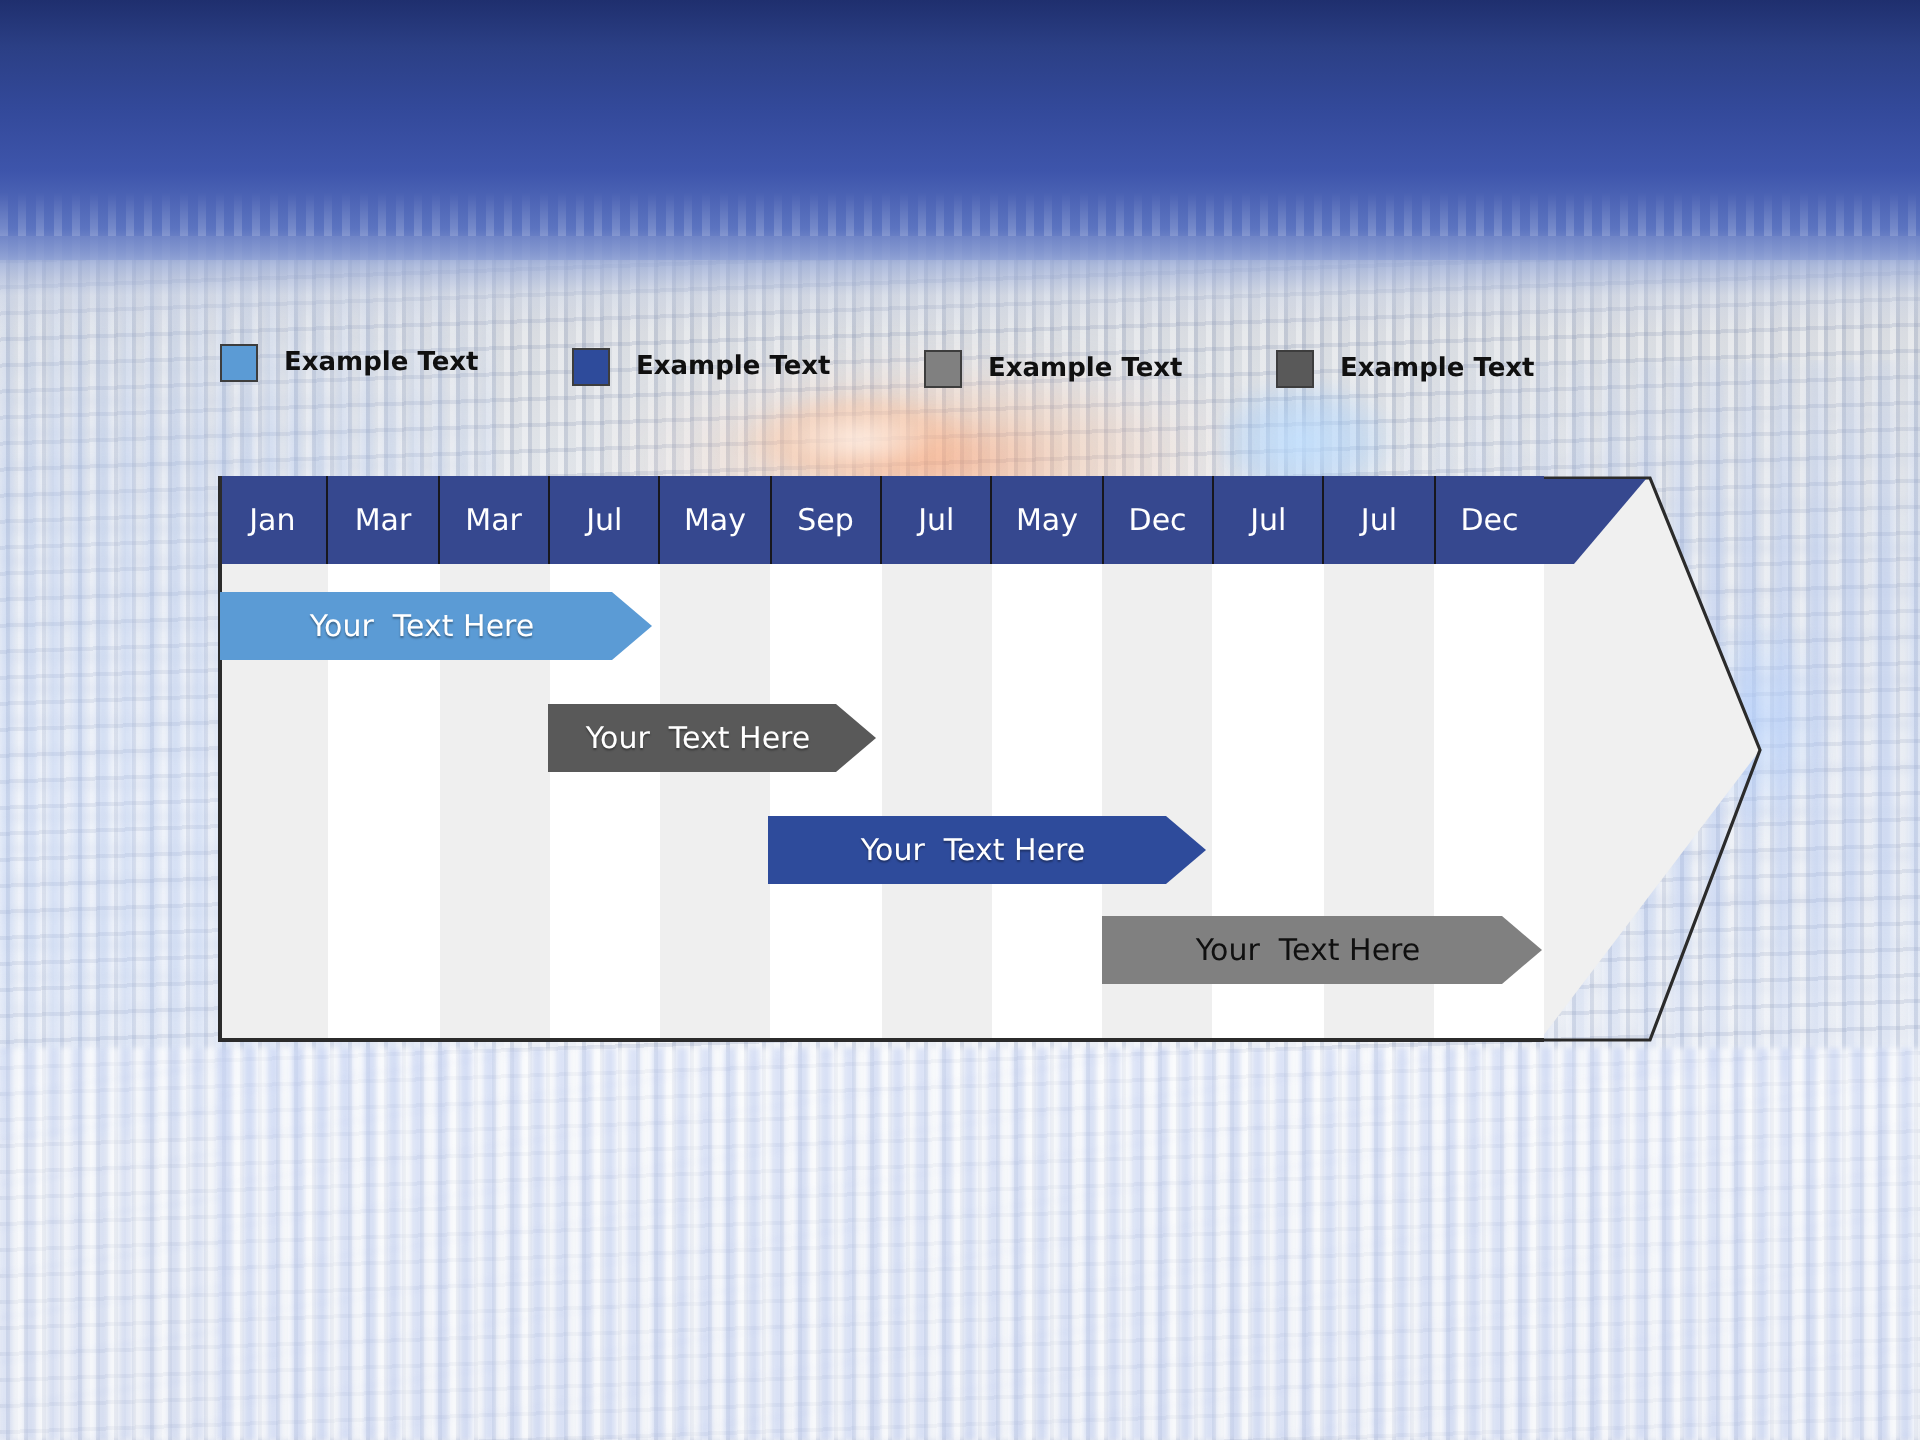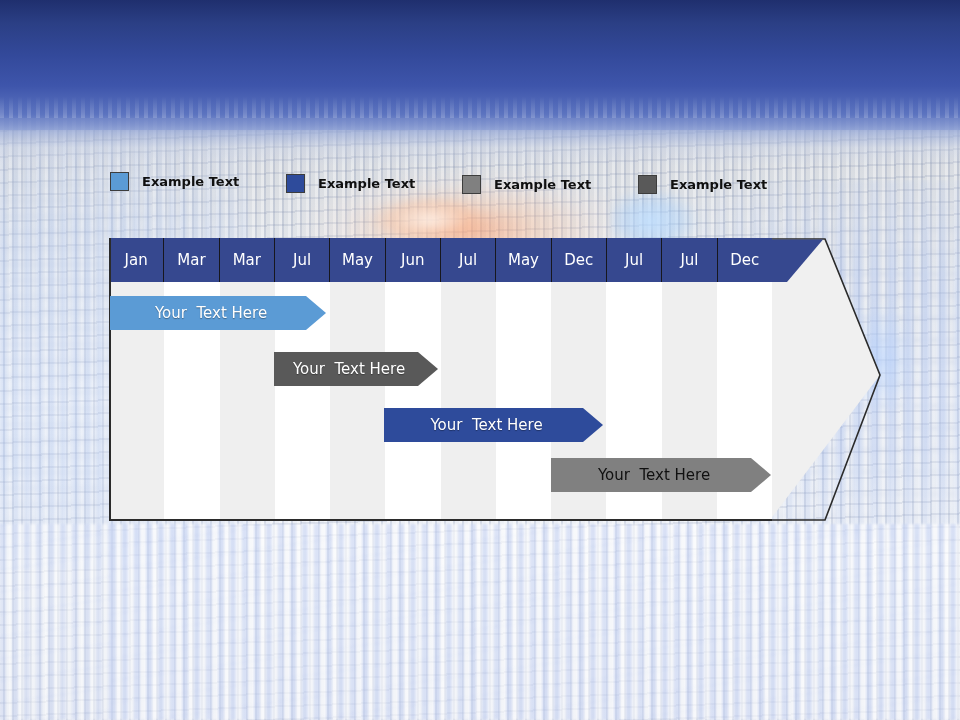--- a/index.html
+++ b/index.html
@@ -352,21 +352,21 @@
     </svg>
 
     <div class="grid-wrap">
 
       <div class="grid-header">
         <div class="month-cell">Jan</div>
         <div class="month-cell">Mar</div>
         <div class="month-cell">Mar</div>
         <div class="month-cell">Jul</div>
         <div class="month-cell">May</div>
-        <div class="month-cell">Jun</div>
+        <div class="month-cell">Sep</div>
         <div class="month-cell">Jul</div>
         <div class="month-cell">May</div>
         <div class="month-cell">Dec</div>
         <div class="month-cell">Jul</div>
         <div class="month-cell">Jul</div>
         <div class="month-cell">Dec</div>
       </div>
 
       <div class="grid-body">
         <div class="col shade"></div>

